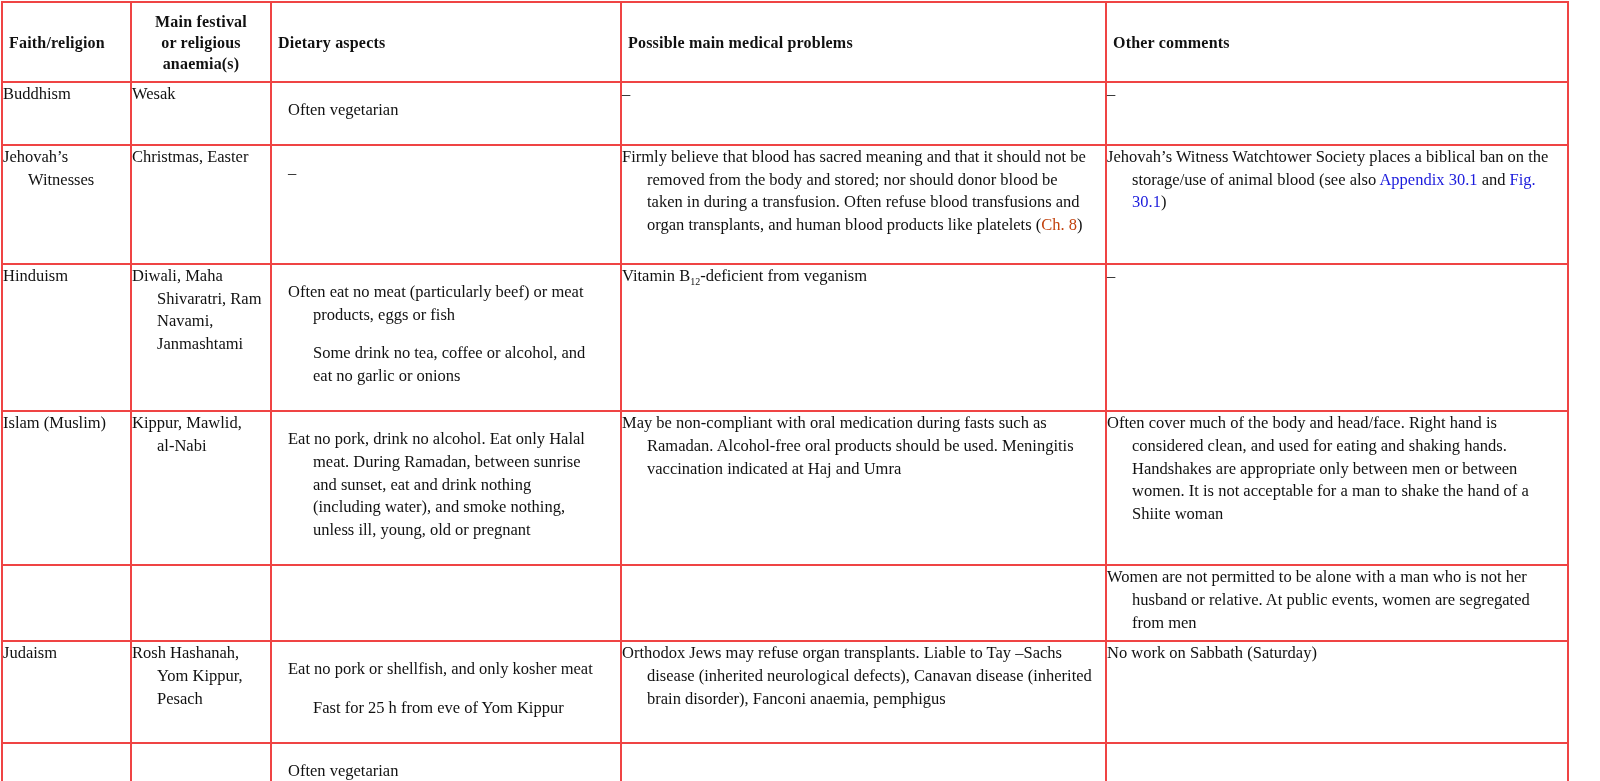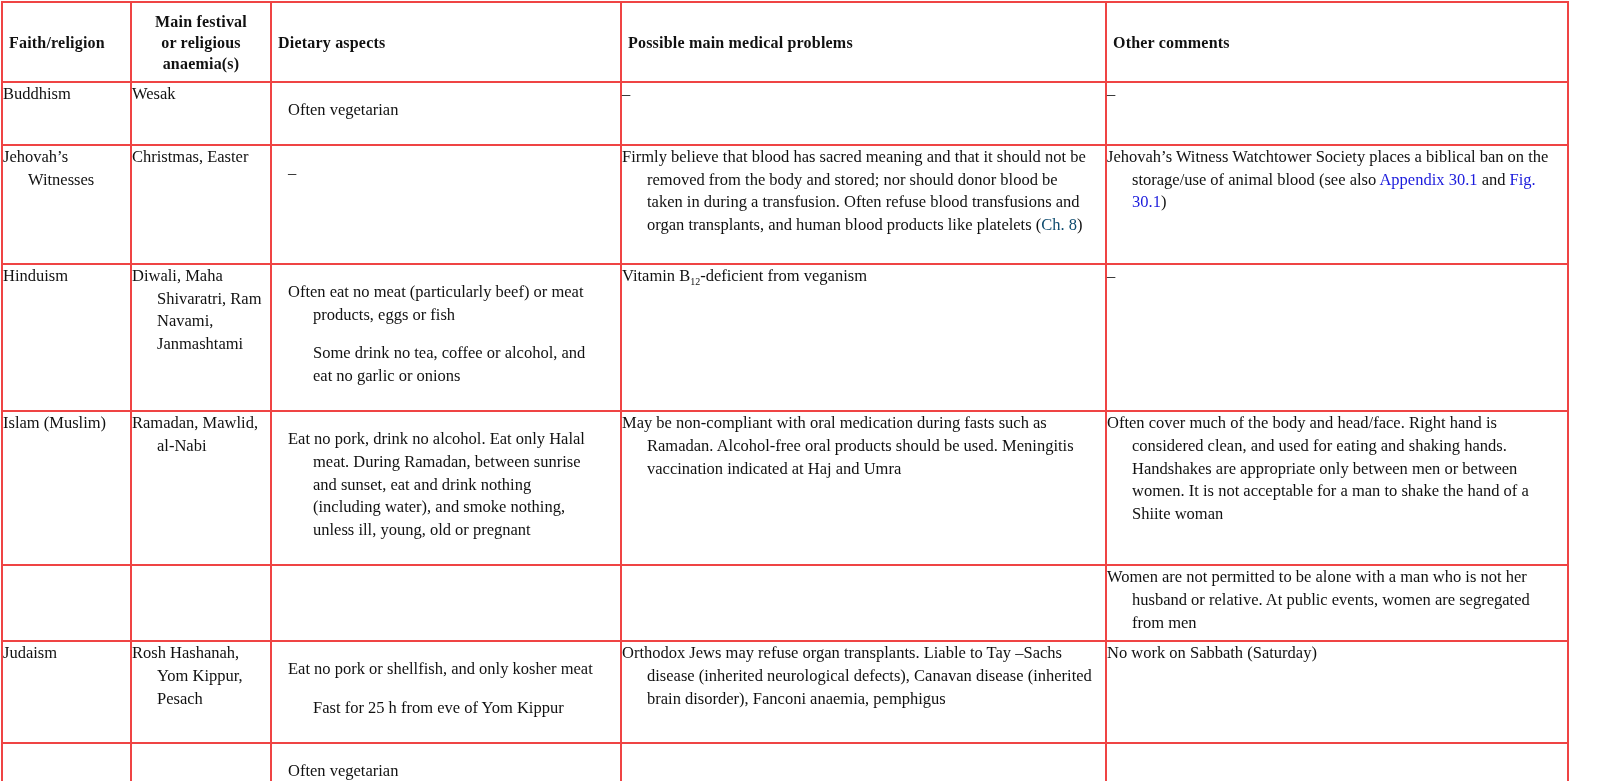--- a/index.html
+++ b/index.html
@@ -62,38 +62,38 @@
       <td class="hang">–</td>
       <td class="hang">–</td>
     </tr>
 
     <tr class="r2">
       <td class="hang">Jehovah’s Witnesses</td>
       <td class="hang">Christmas, Easter</td>
       <td class="hang">
           <p>–</p>
         </td>
-      <td class="hang"><span>Firmly believe that blood has sacred meaning and that it should not be removed from the body and stored; nor should donor blood be taken in during a transfusion. Often refuse blood transfusions and organ transplants, and human blood products like platelets (</span><a class="ref" href="#" style="color: #0c4a6e;">Ch. 8</a><span>)</span></td>
+      <td class="hang"><span>Firmly believe that blood has sacred meaning and that it should not be removed from the body and stored; nor should donor blood be taken in during a transfusion. Often refuse blood transfusions and organ transplants, and human blood products like platelets (</span><a class="ref" href="#" style="color: #c2410c;">Ch. 8</a><span>)</span></td>
       <td class="hang"><span>Jehovah’s Witness Watchtower Society places a biblical ban on the storage/use of animal blood (see also </span><a class="ref" href="#" style="color: rgb(26, 26, 220);">Appendix 30.1</a><span> and </span><a class="ref" href="#" style="color: rgb(26, 26, 220);">Fig. 30.1</a><span>)</span></td>
     </tr>
 
     <tr class="r3">
       <td class="hang">Hinduism</td>
       <td class="hang">Diwali, Maha Shivaratri, Ram Navami, Janmashtami</td>
       <td class="hang">
           <p>Often eat no meat (particularly beef) or meat products, eggs or fish</p>
           <p style="text-indent:0">Some drink no tea, coffee or alcohol, and eat no garlic or onions</p>
         </td>
       <td class="hang"><span>Vitamin B</span><sub>12</sub><span>-deficient from veganism</span></td>
       <td class="hang">–</td>
     </tr>
 
     <tr class="r4">
       <td class="hang">Islam (Muslim)</td>
-      <td class="hang">Ramadan, Mawlid, al-Nabi</td>
+      <td class="hang">Kippur, Mawlid, al-Nabi</td>
       <td class="hang">
           <p>Eat no pork, drink no alcohol. Eat only Halal meat. During Ramadan, between sunrise and sunset, eat and drink nothing (including water), and smoke nothing, unless ill, young, old or pregnant</p>
         </td>
       <td class="hang">May be non-compliant with oral medication during fasts such as Ramadan. Alcohol-free oral products should be used. Meningitis vaccination indicated at Haj and Umra</td>
       <td class="hang">Often cover much of the body and head/face. Right hand is considered clean, and used for eating and shaking hands. Handshakes are appropriate only between men or between women. It is not acceptable for a man to shake the hand of a Shiite woman</td>
     </tr>
 
     <tr class="r5">
       <td class="hang"></td>
       <td class="hang"></td>

